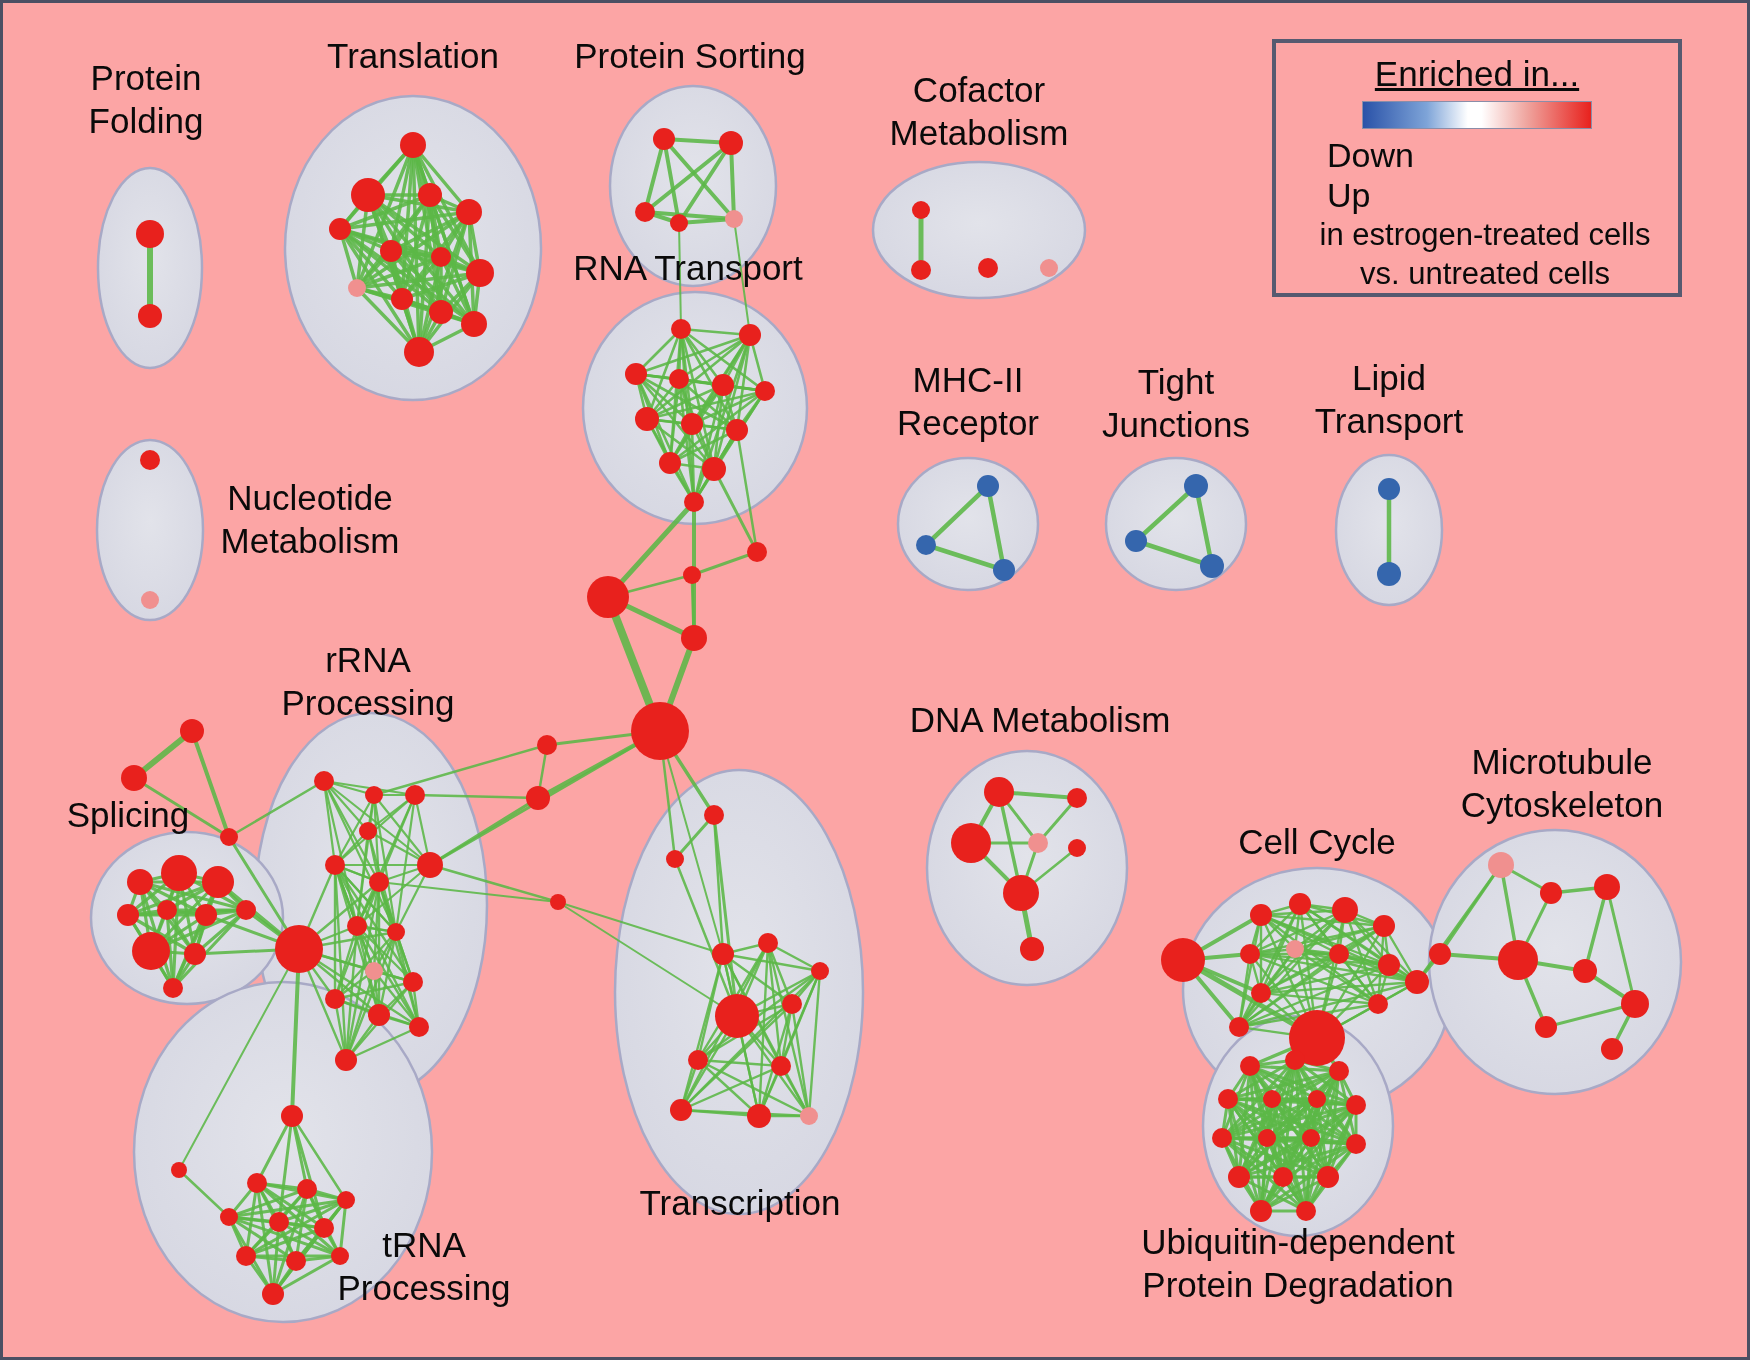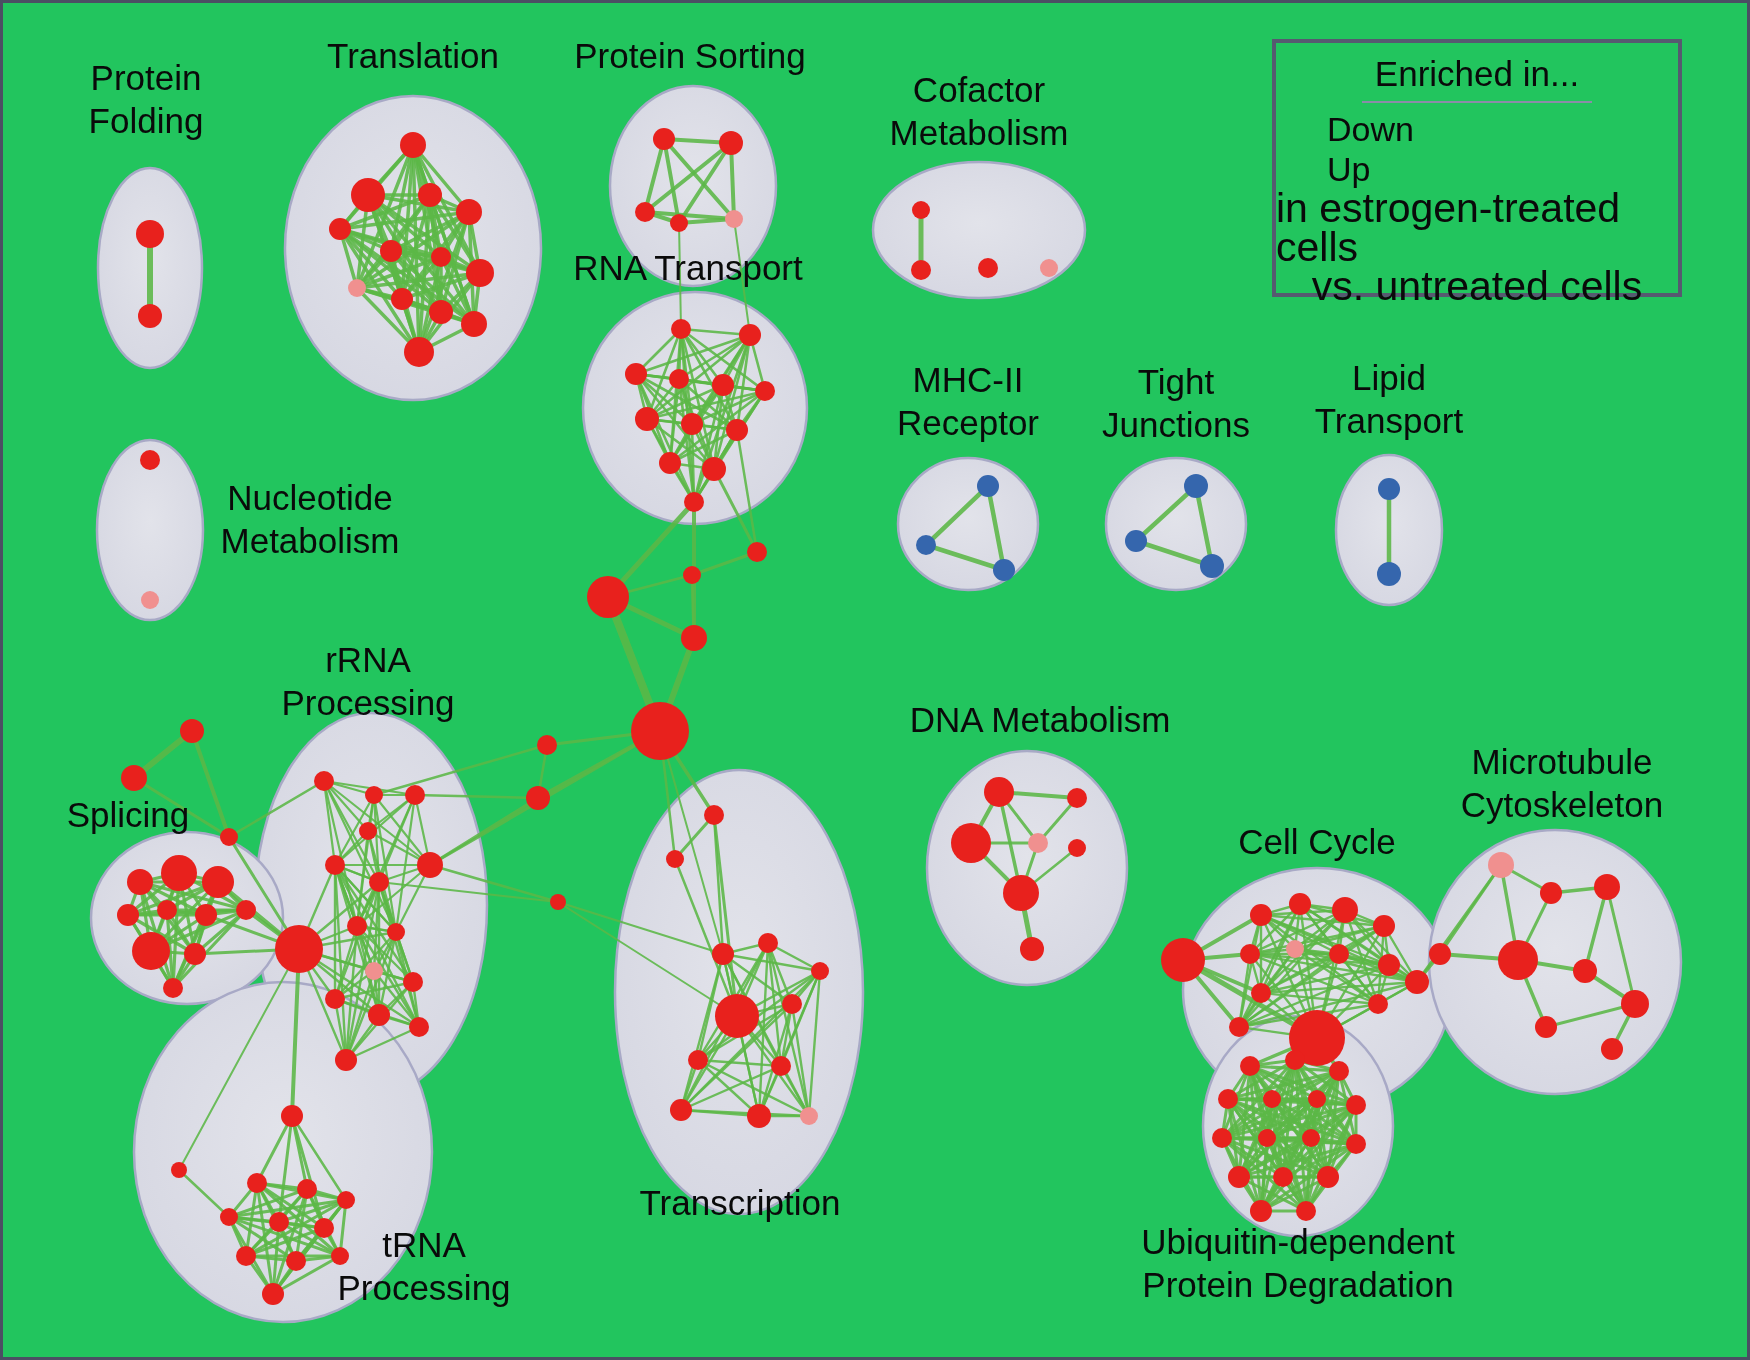--- a/index.html
+++ b/index.html
@@ -1,50 +1,50 @@
 <!DOCTYPE html>
 <html><head>
 <meta charset="utf-8">
 <style>
   html,body{margin:0;padding:0;background:#ffffff;}
   .figure{
     position:relative;
     width:1750px;height:1360px;
-    background:#22c55e;
+    background:#fca5a5;
     box-shadow:inset 0 0 0 3px #4b4f63;
     overflow:hidden;
     font-family:"Liberation Sans",sans-serif;
   }
   #network-svg{position:absolute;left:0;top:0;}
   #network-svg text{
     font-family:"Liberation Sans",sans-serif;
     font-size:35px;
     fill:#0a0a0a;
   }
   .legend{
     position:absolute;
     left:1272px;top:39px;
     width:410px;height:258px;
     box-sizing:border-box;
     border:4px solid #565a70;
     display:flex;flex-direction:column;align-items:center;
     padding-top:10px;
     color:#0a0a0a;
   }
-  .legend-title{font-size:35px;line-height:42px;}
+  .legend-title{font-size:35px;line-height:42px;text-decoration:underline;}
   .legend-gradient{
     width:228px;height:48px;margin-top:6px;
     border:1px solid #8a8da8;
     background:linear-gradient(to right,#2a52a8 0%,#7ea4d8 28%,#ffffff 46%,#ffffff 52%,#efa49e 72%,#e8211d 100%);
   }
   .legend-ends{
     width:300px;display:flex;justify-content:space-between;
     font-size:34px;margin-top:6px;line-height:40px;flex-direction:column;
   }
-  .legend-sub{font-size:41px;line-height:39px;}
+  .legend-sub{font-size:31px;line-height:39px;margin-left:16px;}
 </style>
 </head>
 <body>
 
 <div class="figure">
   <svg id="network-svg" viewBox="0 0 1750 1360" width="1750" height="1360">
       <defs>
         <radialGradient id="clusterGrad" cx="0.5" cy="0.45" r="0.75">
           <stop offset="0%" stop-color="#e2e3ea"></stop>
           <stop offset="100%" stop-color="#d3d4e0"></stop>

